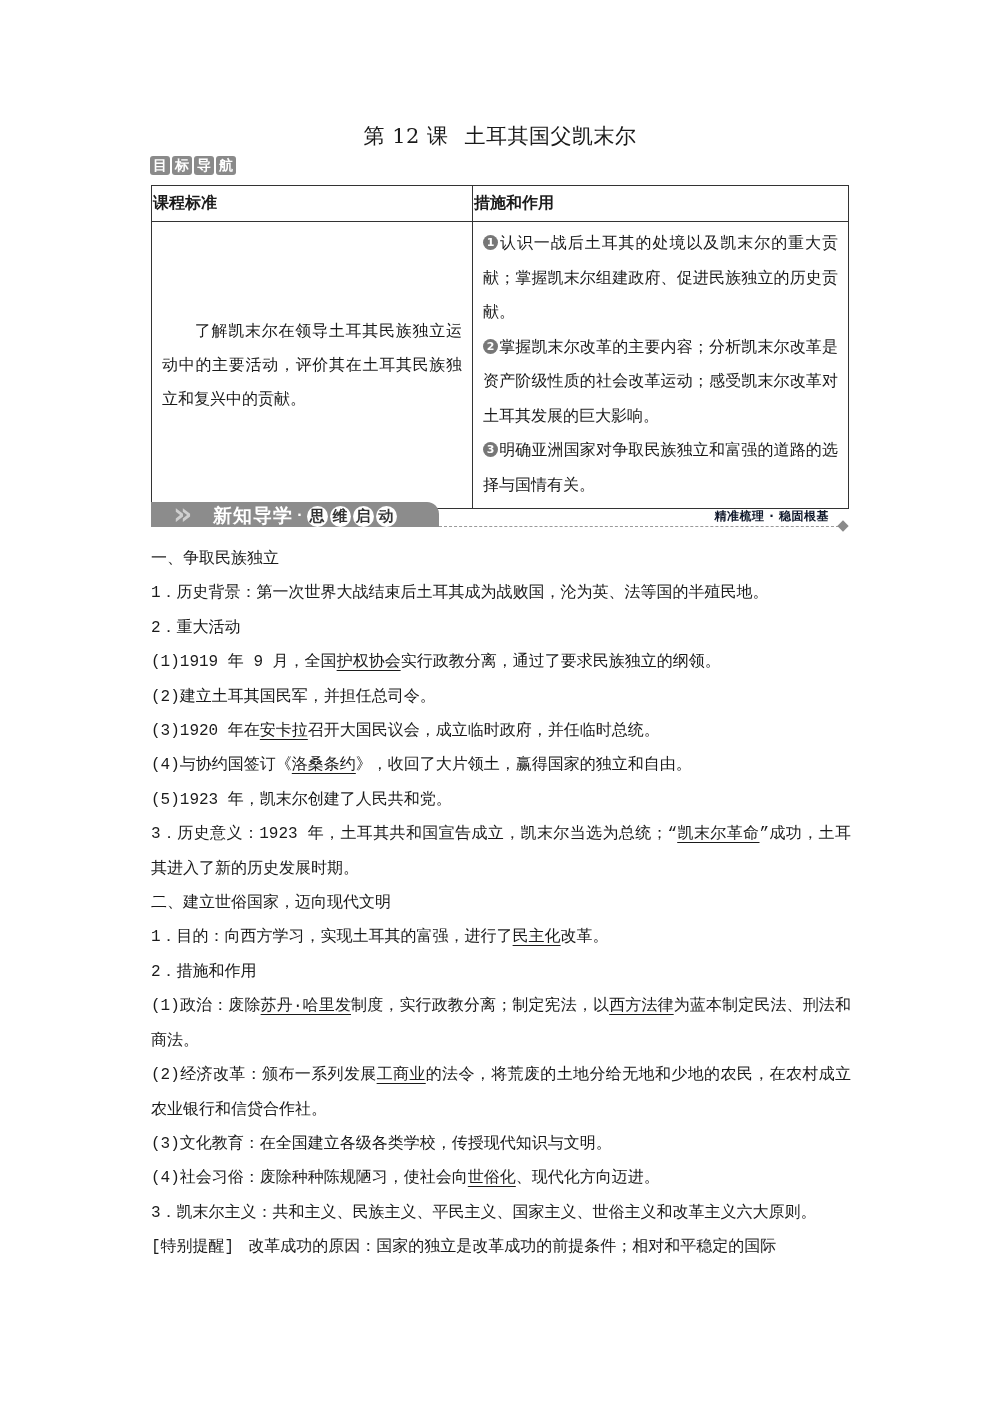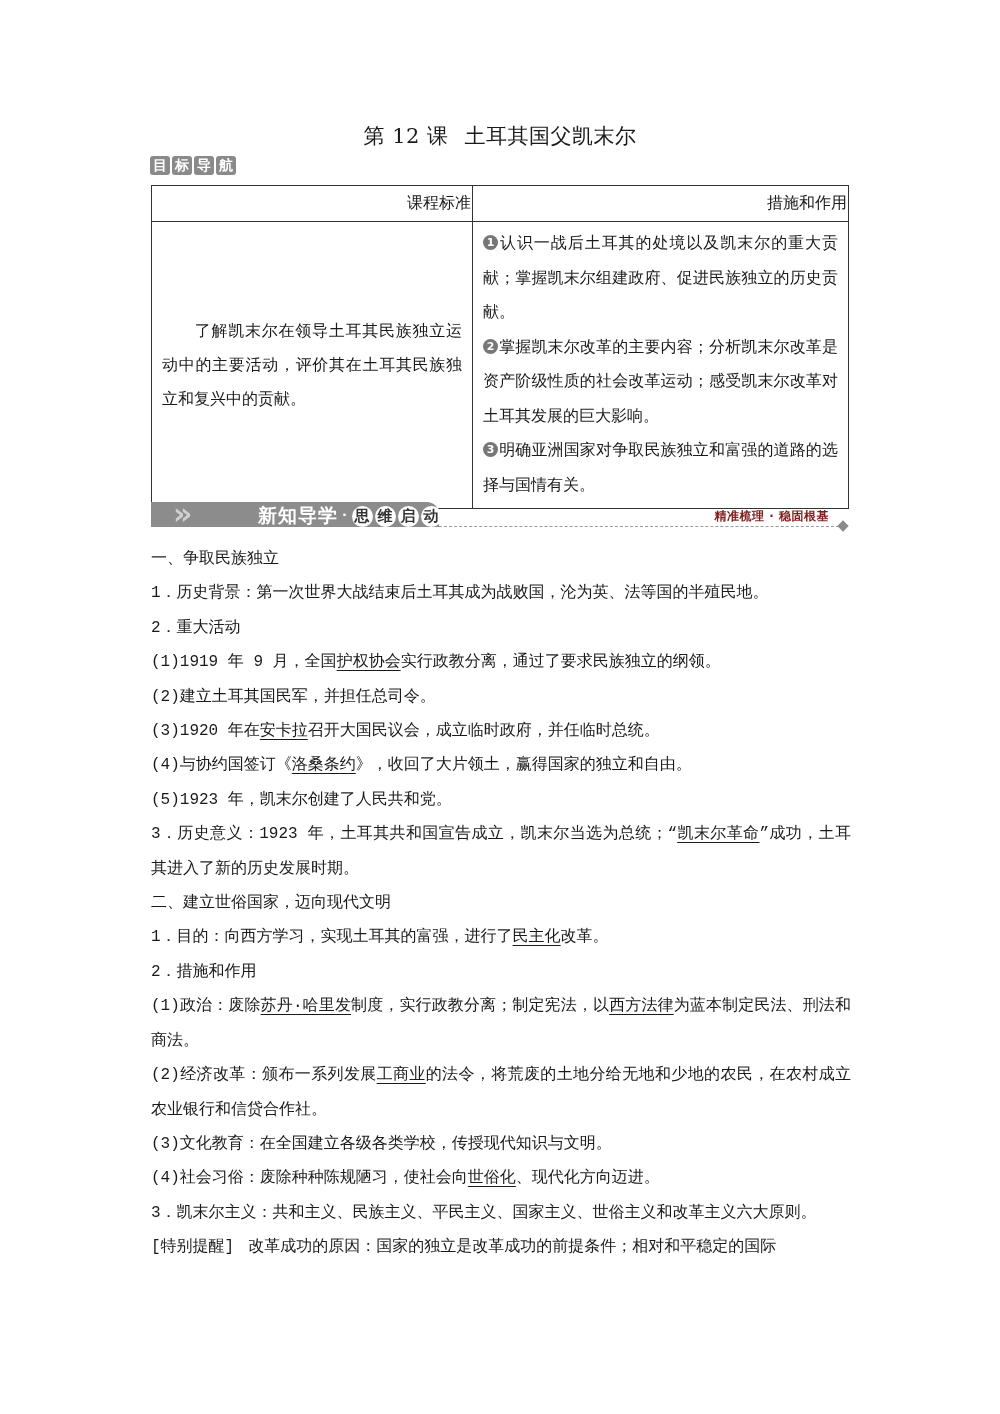--- a/index.html
+++ b/index.html
@@ -24,21 +24,21 @@
     }
 
     table.goals {
       position: absolute; top: 185px; left: 151px; width: 698px;
       border-collapse: collapse; font-size: 16px;
     }
     table.goals th, table.goals td {
       border: 1.5px solid #333; vertical-align: middle;
     }
     table.goals th {
-      font-weight: normal; height: 33px; text-align: right; font-size: 16px;
+      font-weight: bold; height: 33px; text-align: left; font-size: 16px;
     }
     table.goals td.std {
       width: 300px; padding: 0 10px; line-height: 34px; text-align: justify;
     }
     table.goals td.std .indent { display: inline-block; width: 32px; }
     table.goals td.obj {
       padding: 4px 10px 6px 10px; line-height: 34.5px; text-align: justify;
     }
     .num-circle {
       display: inline-block; width: 15px; height: 15px; border-radius: 50%;
@@ -56,35 +56,34 @@
     }
     .section-bar .chev {
       position: absolute; left: 22px; top: -6px; font-size: 30px; color: #cfcfcf;
       font-family: "DejaVu Sans", sans-serif; font-weight: bold; line-height: 36px;
       letter-spacing: -10px;
     }
     .section-bar .tab-title {
       position: absolute; left: 62px; top: 0; height: 25px; line-height: 25px;
       color: #fff; font-size: 19px; font-family: "DejaVu Sans", sans-serif; font-weight: bold;
       letter-spacing: 1px;
-      margin-left: 45px;
     }
     .section-bar .dot { margin: 0 4px; font-size: 13px; vertical-align: 3px; }
     .section-bar .circ {
       display: inline-block; width: 21px; height: 21px; line-height: 21px;
       border-radius: 50%; background: #fff; color: #333; text-align: center;
       font-size: 15px; margin-right: 2px; vertical-align: 1px;
     }
     .section-bar .dash {
       position: absolute; left: 288px; right: 10px; top: 24px;
       border-top: 1px dashed #9a9a9a;
     }
     .section-bar .sub {
       position: absolute; right: 20px; top: 6px; font-size: 12px;
-      font-family: "DejaVu Sans", sans-serif; font-weight: bold; color: #7f1d1d;
+      font-family: "DejaVu Sans", sans-serif; font-weight: bold; color: #0f172a;
       letter-spacing: 0.5px;
     }
     .section-bar .diamond {
       position: absolute; right: 2px; top: 20px; width: 8px; height: 8px;
       background: #8a8a8a; transform: rotate(45deg);
     }
 
     .content {
       position: absolute; top: 542px; left: 151px; width: 700px;
       font-size: 16px; line-height: 34.4px;

